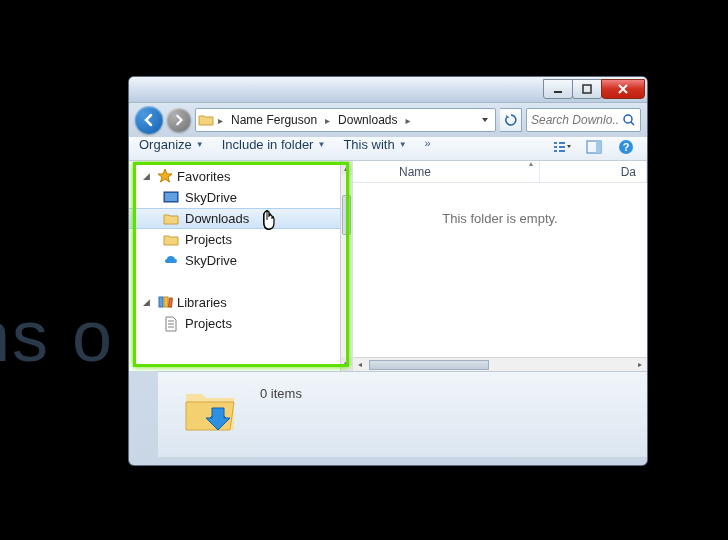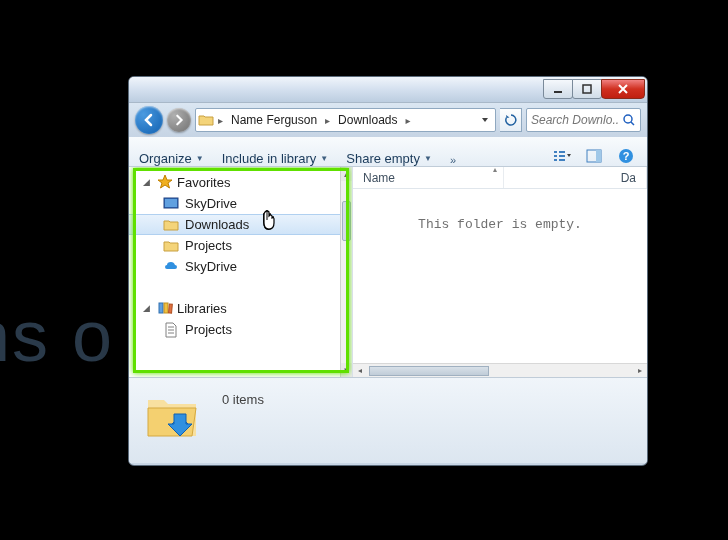--- a/index.html
+++ b/index.html
@@ -130,25 +130,25 @@
   .search-box input {
     border: none;
     outline: none;
     flex: 1;
     font-style: italic;
     color: #888;
     font-size: 12px;
     width: 80px;
   }
   .toolbar {
-    height: 30px;
+    height: 24px;
     background: linear-gradient(to bottom, #f8fbfd, #e6eef6);
     border-bottom: 1px solid #c0ccd8;
     display: flex;
-    align-items: flex-end;
+    align-items: flex-start;
     padding: 0 10px;
     gap: 18px;
     font-size: 13px;
     color: #1a3a5a;
   }
   .toolbar-btn { display: flex; align-items: center; gap: 4px; }
   .toolbar-btn .caret { font-size: 8px; color: #406080; }
   .toolbar-right { margin-left: auto; display: flex; align-items: center; gap: 10px; }
   .view-btn, .preview-btn, .help-btn {
     width: 22px; height: 20px;
@@ -227,46 +227,46 @@
   }
   .col-headers {
     height: 22px;
     border-bottom: 1px solid #e0e6ec;
     display: flex;
     font-size: 12px;
     color: #405060;
     align-items: center;
   }
   .col-h { padding: 0 10px; border-right: 1px solid #e8ecf0; height: 100%; display: flex; align-items: center; position: relative;}
-  .col-h.name { width: 151px; }
+  .col-h.name { width: 151px; margin-left: 36px; }
   .col-sort { position: absolute; right: 6px; top: -2px; font-size: 8px; color: #808080;}
   .empty-msg {
     text-align: center;
     color: #707070;
     font-size: 13px;
     margin-top: 28px;
-    font-family: Liberation Mono, monospace;
   }
   .h-scroll {
     height: 14px;
     background: #f0f0f0;
     border-top: 1px solid #d8d8d8;
     display: flex;
     align-items: center;
   }
   .h-arrow { width: 14px; height: 100%; display:flex; align-items:center; justify-content:center; font-size:8px; color:#606060;}
   .h-thumb { width: 120px; height: 10px; background: linear-gradient(to bottom, #d8e0e8, #c0ccd8); border: 1px solid #a0b0c0; margin-left: 2px;}
   .status-bar {
     height: 86px;
     background: linear-gradient(to bottom, #f0f5fa, #dce6f0);
     border-top: 1px solid #c0ccd8;
     display: flex;
     align-items: flex-start;
-    padding: 8px 13px;
+    padding: 8px 22px;
     gap: 20px;
+    margin-left: 29px;
   }
   .folder-big { width: 60px; height: 60px; position: relative; }
   .item-count { font-size: 13px; color: #404040; margin-top: 6px;}
   .cursor {
     position: absolute;
     left: 260px;
     top: 209px;
     z-index: 20;
     pointer-events: none;
   }
@@ -340,25 +340,25 @@
         </svg>
     </div>
   </div>
 
   <div class="toolbar">
     <div class="toolbar-btn">
       <span>Organize</span>
       <span class="caret">▼</span>
     </div>
     <div class="toolbar-btn">
-      <span>Include in library</span>
+      <span>Include in folder</span>
       <span class="caret">▼</span>
     </div>
     <div class="toolbar-btn">
-      <span>Share empty</span>
+      <span>This with</span>
       <span class="caret">▼</span>
     </div>
     <div class="toolbar-btn">
       <span style="font-size:11px;color:#406080;">»</span>
     </div>
     <div class="toolbar-right">
       <div class="view-btn">
         <svg width="18" height="14" viewBox="0 0 18 14">
           <rect x="1" y="2" width="3" height="2" fill="#4080c0"></rect>
             <rect x="1" y="6" width="3" height="2" fill="#4080c0"></rect>

